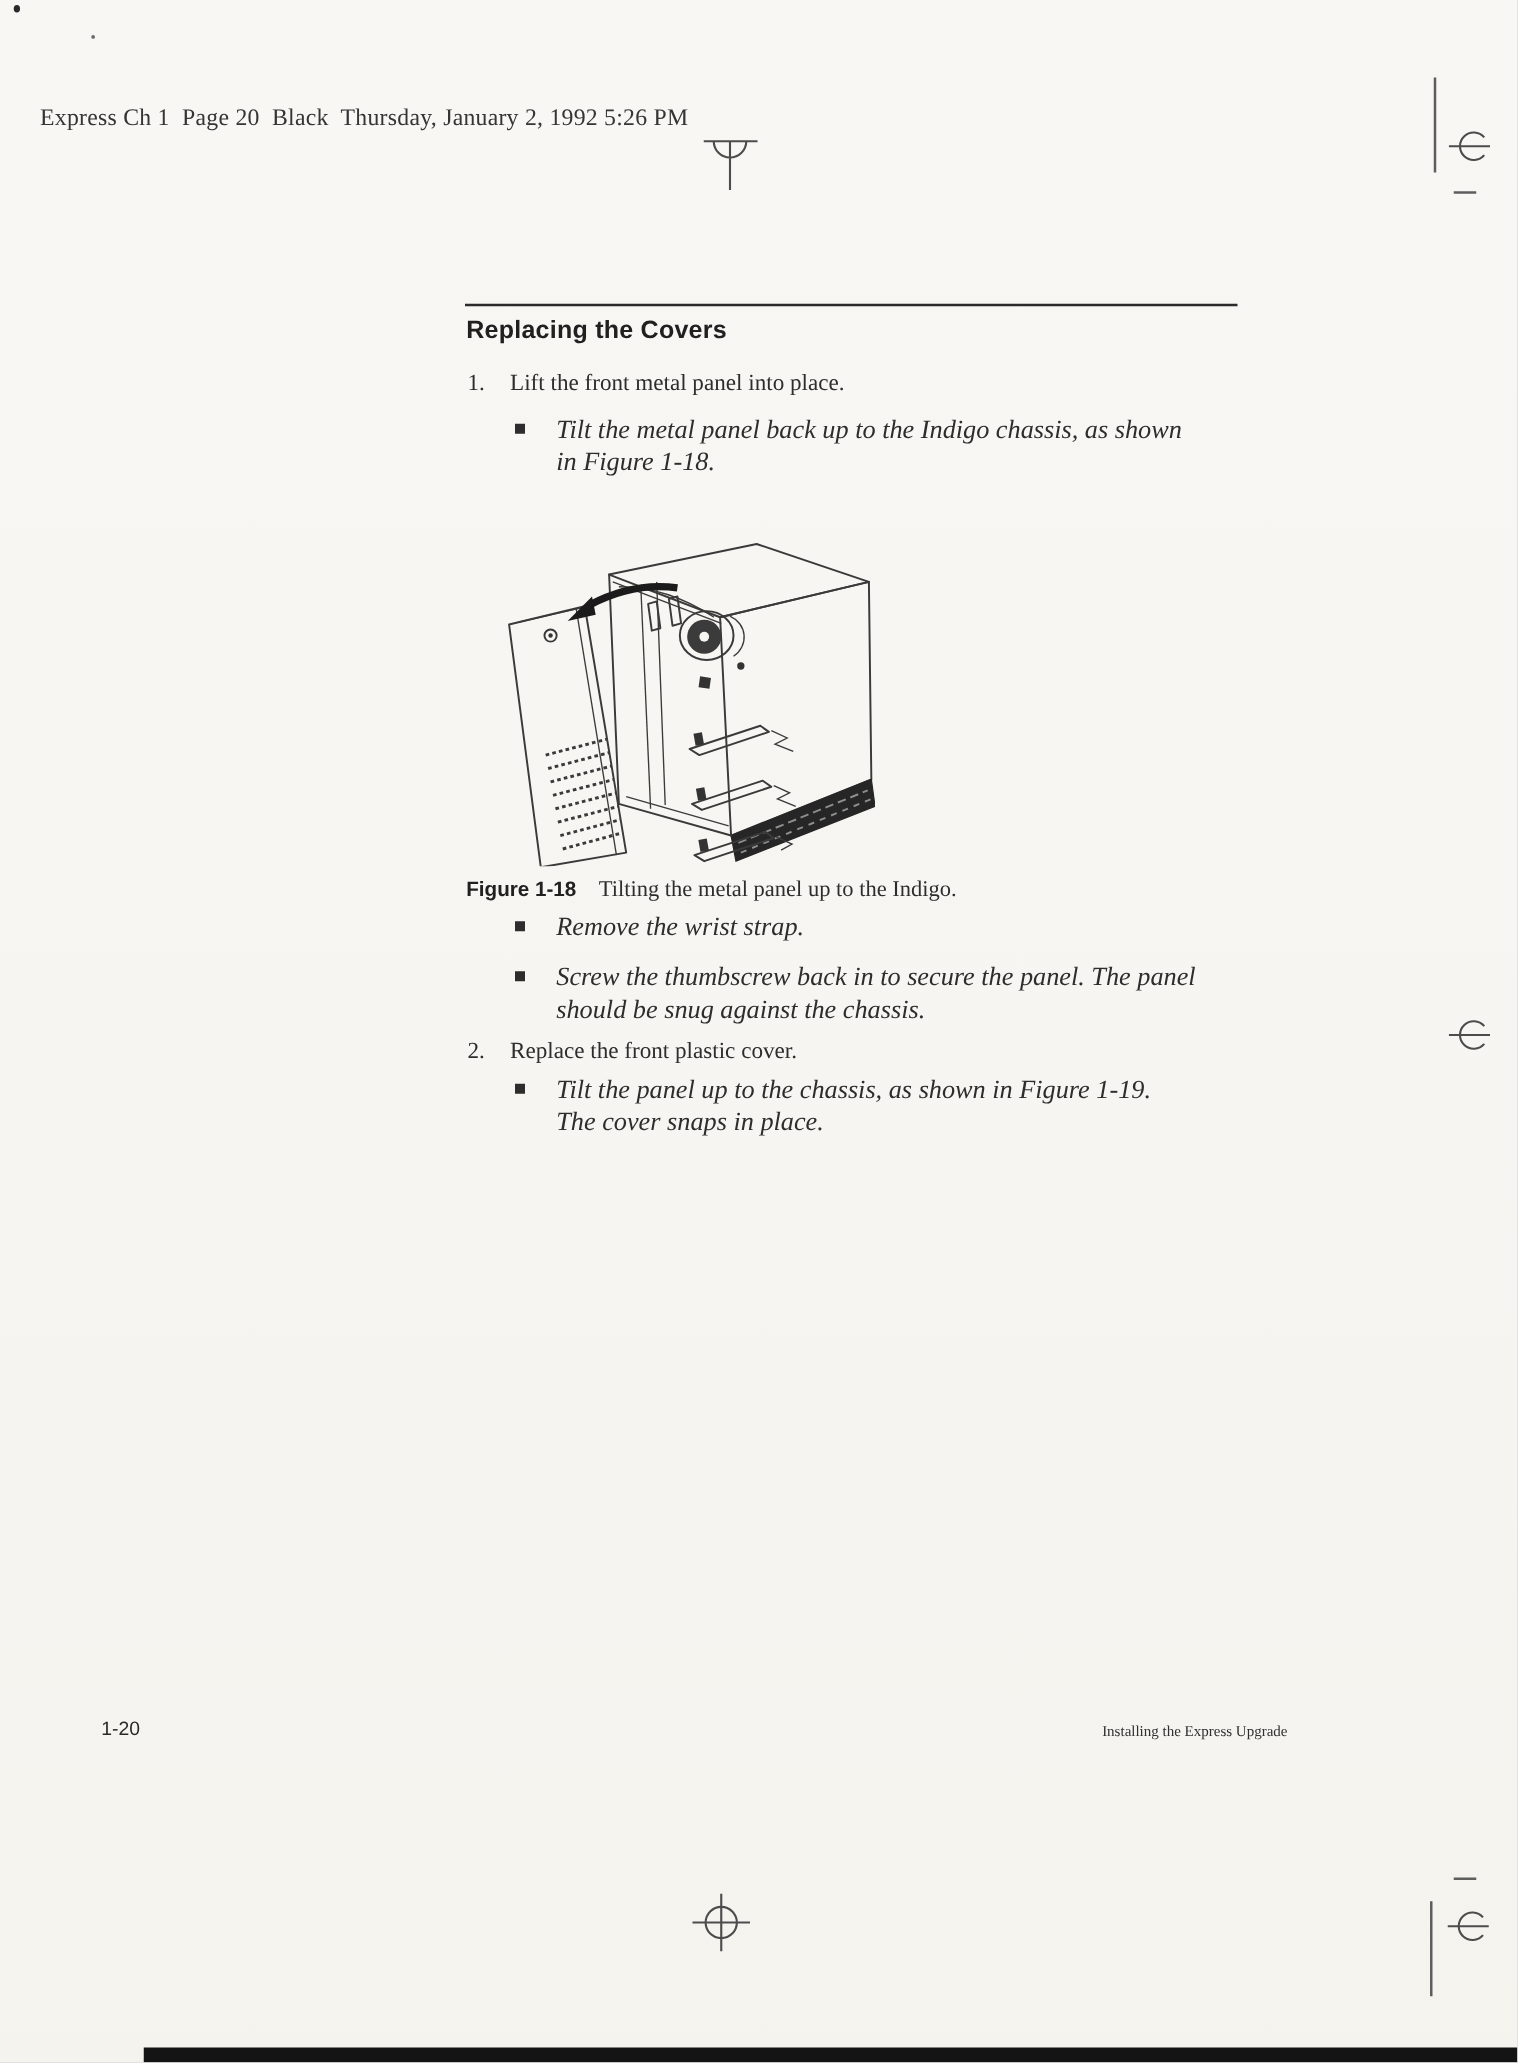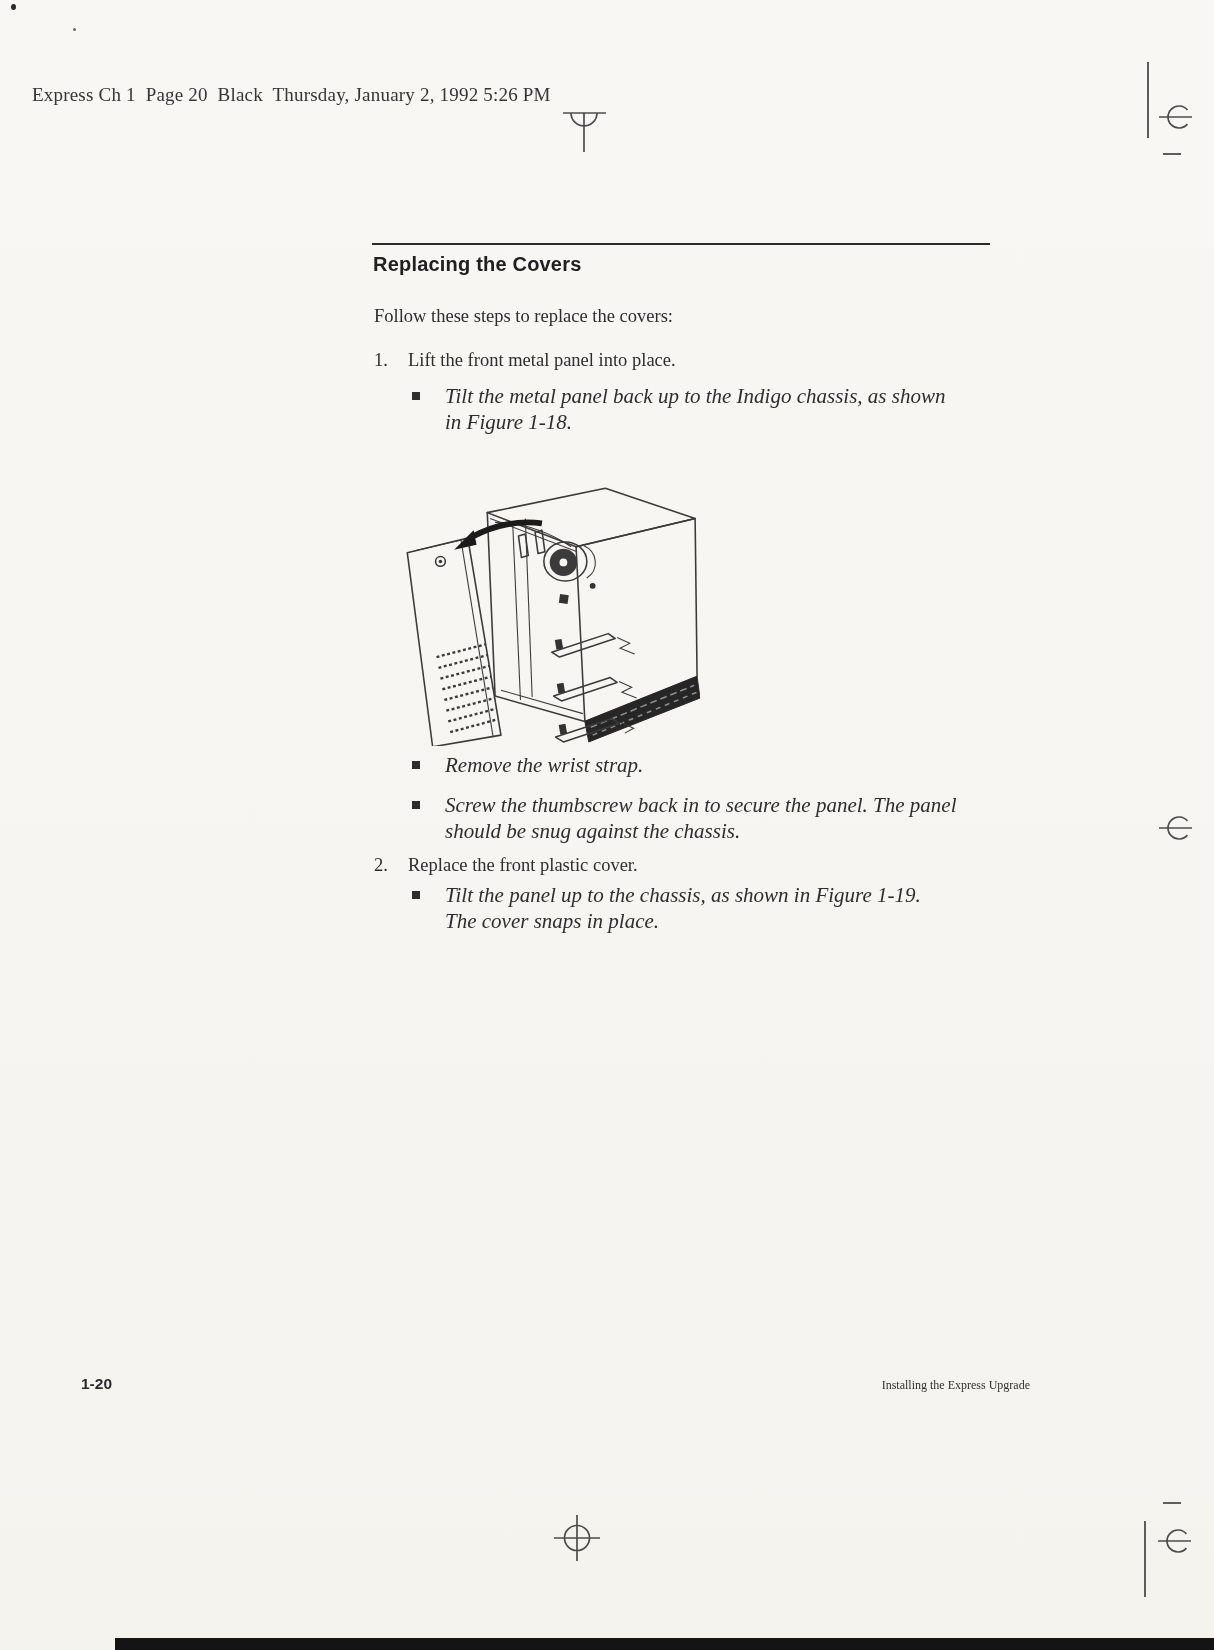--- a/index.html
+++ b/index.html
@@ -38,21 +38,21 @@
   .figure-wrap{margin:16px 0 0 6px;width:322px;height:295px;}
   .caption{display:flex;align-items:baseline;margin:8px 0 0 1px;}
   .caption .flabel{
     font-family:"Liberation Sans",sans-serif;font-weight:bold;font-size:16.5px;
     color:#202020;margin-right:18px;white-space:nowrap;
   }
   .caption .ftext{font-size:18px;}
 
   .footer-page-number{
     position:absolute;left:81px;top:1375px;
-    font-family:"Liberation Sans",sans-serif;font-weight:bold;font-size:15.5px;color:#2a2a2a;
+    font-family:"Liberation Sans",sans-serif;font-weight:normal;font-size:15.5px;color:#2a2a2a;
   }
   .footer-running-title{
     position:absolute;right:184px;top:1378px;font-size:12px;color:#2f2f2f;
   }
   .bottom-bar{position:absolute;left:115px;top:1638px;width:1099px;height:12px;background:#141414;}
   svg .ln{stroke:#3a3a3a;stroke-width:1.6;fill:none;stroke-linecap:round;stroke-linejoin:round;}
   svg .thin{stroke:#3a3a3a;stroke-width:1.1;fill:none;}
   svg .regln{stroke:#4c4c4c;stroke-width:1.7;fill:none;}
 </style>
 </head>
@@ -79,21 +79,20 @@
   <div class="dash" style="left:1163px;top:153px;width:18px;height:2px;"></div>
 
   <svg class="mark" style="left:1159px;top:810px;" width="36" height="36" viewBox="0 0 36 36">
     <line class="regln" x1="0" y1="18" x2="33" y2="18"></line>
     <path class="regln" d="M28.4,10.9 A11,11 0 1 0 28.4,25.1"></path>
   </svg>
 
   <div class="content">
     <div class="rule"></div>
     <div class="section-title">Replacing the Covers</div>
-    <div class="intro">Follow these steps to replace the covers:</div>
 
     <div class="step">
       <span class="step-number">1.</span>
       <span class="step-text">Lift the front metal panel into place.</span>
     </div>
 
     <div class="bullet">
       <span class="sq"></span>
       <span class="bullet-text">Tilt the metal panel back up to the Indigo chassis, as shown in Figure 1-18.</span>
     </div>
@@ -159,20 +158,24 @@
           <path d="M70,265 L120,252" fill="none"></path>
           <path d="M72,276 L121,263" fill="none"></path>
           <path d="M74,287 L122,274" fill="none"></path>
         </g>
 
         <path d="M96,87 Q132,68 168,73" stroke="#1b1b1b" stroke-width="6" fill="none"></path>
         <polygon points="78,100 98,80 101,95" fill="#1b1b1b"></polygon>
       </svg>
     </div>
 
+    <div class="caption">
+      <span class="flabel">Figure 1-18</span>
+      <span class="ftext">Tilting the metal panel up to the Indigo.</span>
+    </div>
 
     <div class="bullet b-after2">
       <span class="sq"></span>
       <span class="bullet-text">Remove the wrist strap.</span>
     </div>
     <div class="bullet b-after1">
       <span class="sq"></span>
       <span class="bullet-text">Screw the thumbscrew back in to secure the panel. The panel should be snug against the chassis.</span>
     </div>
 

